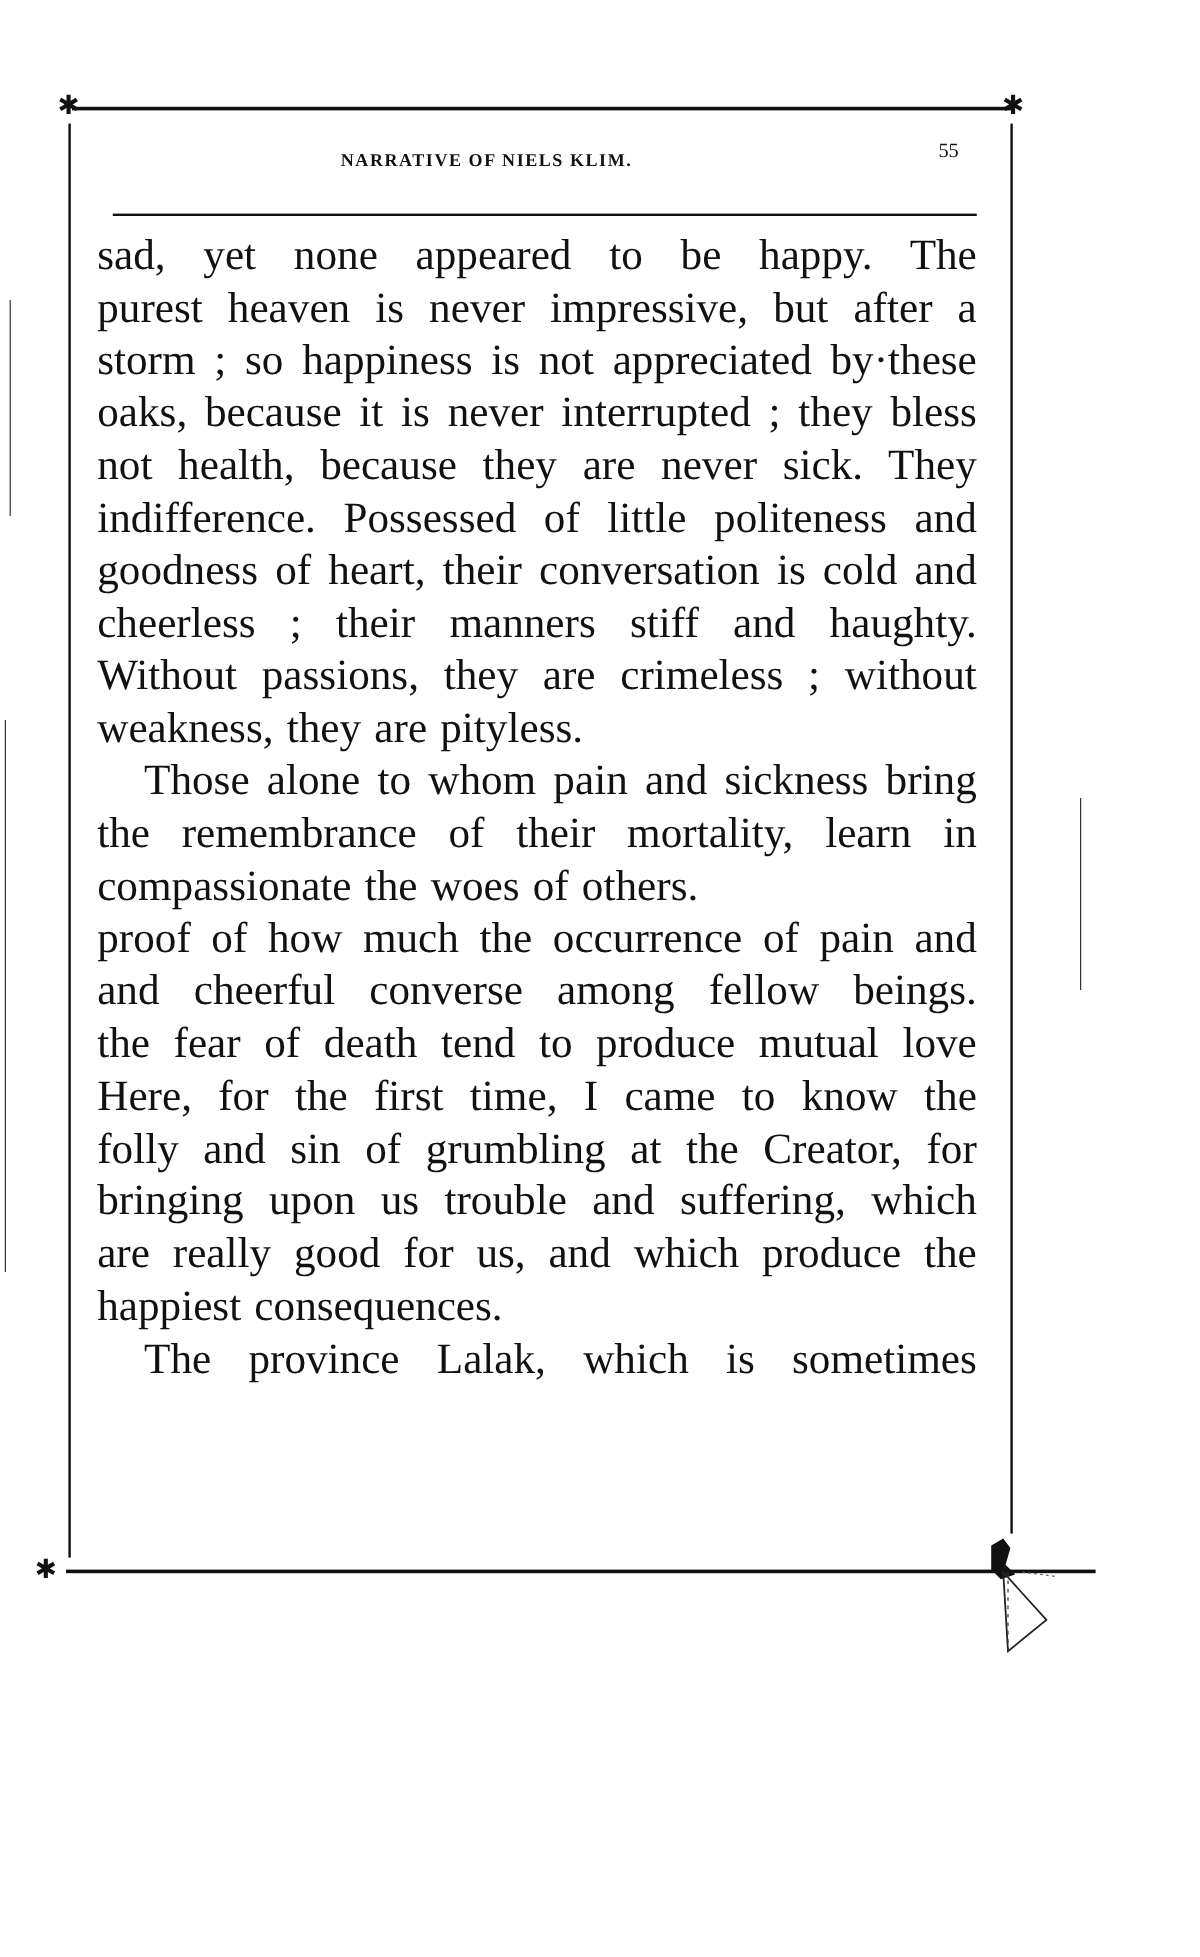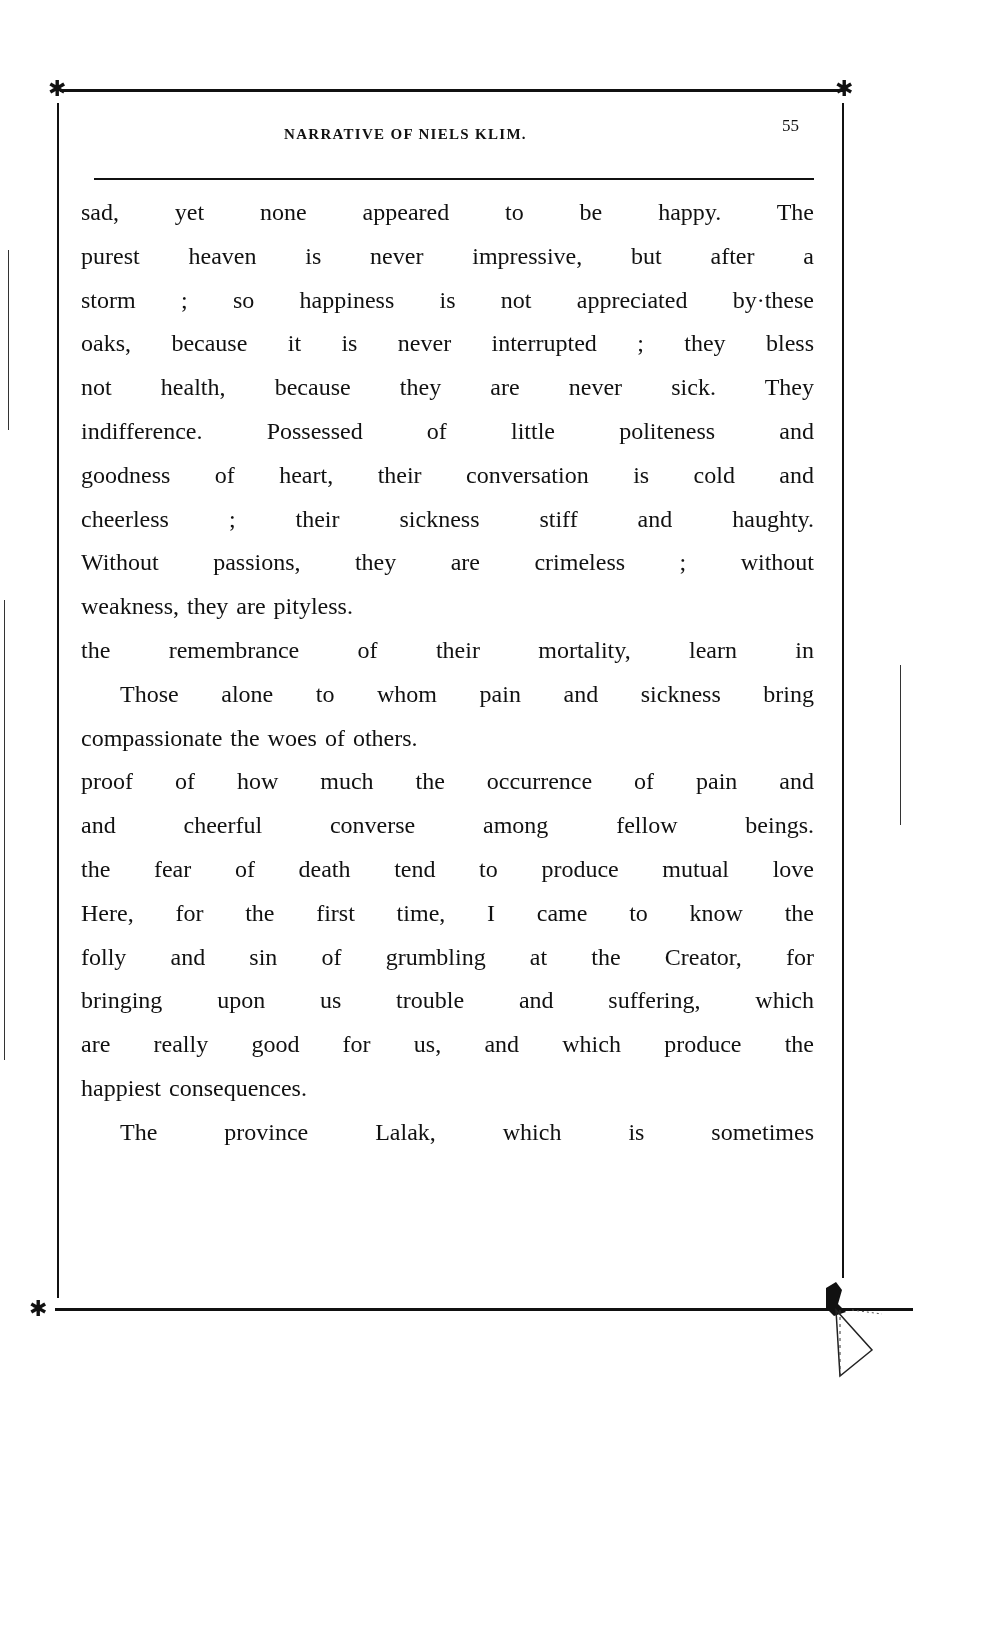--- a/index.html
+++ b/index.html
@@ -18,21 +18,21 @@
     .scratch { position: absolute; left: 812px; top: 1280px; width: 70px; height: 100px; }
     .edge-mark { position: absolute; background: #333; width: 1px; }
 
     
     .running-head { position: absolute; left: 284px; top: 126px; font-family: "Liberation Serif", serif; font-weight: bold; font-size: 15px; letter-spacing: 1.3px; color: #111; text-transform: uppercase; }
     .page-number { position: absolute; left: 782px; top: 116px; font-family: "Liberation Serif", serif; font-size: 17px; color: #111; }
     .head-rule { position: absolute; left: 94px; top: 178px; width: 720px; height: 2px; background: #111; }
 
     
     .text-block { position: absolute; left: 81px; top: 191px; width: 733px; }
-    .line { font-family: "Liberation Serif", serif; font-size: 24px; line-height: 43.8px; height: 43.8px; color: #111; white-space: nowrap; text-align: justify; text-align-last: justify; word-spacing: 2px; }
+    .line { font-family: "Liberation Serif", serif; font-size: 36px; line-height: 43.8px; height: 43.8px; color: #111; white-space: nowrap; text-align: justify; text-align-last: justify; word-spacing: 2px; }
     .line.last { text-align-last: left; }
     .line.indent { padding-left: 39px; }
   </style>
 </head>
 <body>
 
 <div class="page">
   <div class="rule-top"></div>
   <div class="border-left"></div>
   <div class="border-right"></div>
@@ -57,25 +57,25 @@
   <div class="head-rule"></div>
 
   <div class="text-block" id="text-block">
       <div class="line">sad, yet none appeared to be happy.  The</div>
       <div class="line">purest heaven is never impressive, but after a</div>
       <div class="line">storm ; so happiness is not appreciated by·these</div>
       <div class="line">oaks, because it is never interrupted ; they bless</div>
       <div class="line">not health, because they are never sick.  They</div>
       <div class="line">indifference.  Possessed of little politeness and</div>
       <div class="line">goodness of heart, their conversation is cold and</div>
-      <div class="line">cheerless ; their sickness stiff and haughty.</div>
+      <div class="line">cheerless ; their manners stiff and haughty.</div>
       <div class="line">Without passions, they are crimeless ; without</div>
       <div class="line last">weakness, they are pityless.</div>
+      <div class="line indent">Those alone to whom pain and sickness bring</div>
       <div class="line">the remembrance of their mortality, learn in</div>
-      <div class="line indent">Those alone to whom pain and sickness bring</div>
       <div class="line last">compassionate the woes of others.</div>
       <div class="line">proof of how much the occurrence of pain and</div>
       <div class="line">and cheerful converse among fellow beings.</div>
       <div class="line">the fear of death tend to produce mutual love</div>
       <div class="line">Here, for the first time, I came to know the</div>
       <div class="line">folly and sin of grumbling at the Creator, for</div>
       <div class="line">bringing upon us trouble and suffering, which</div>
       <div class="line">are really good for us, and which produce the</div>
       <div class="line last">happiest consequences.</div>
       <div class="line indent">The province Lalak, which is sometimes</div>

